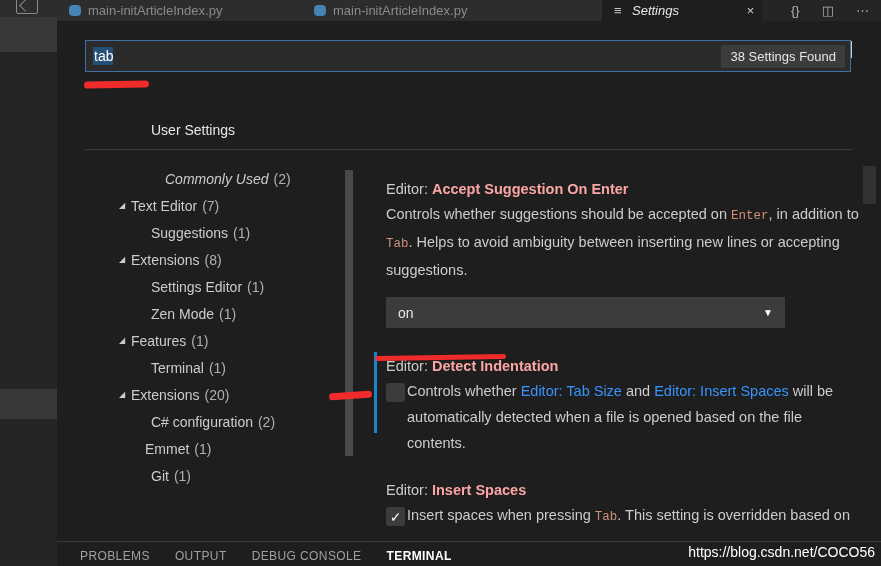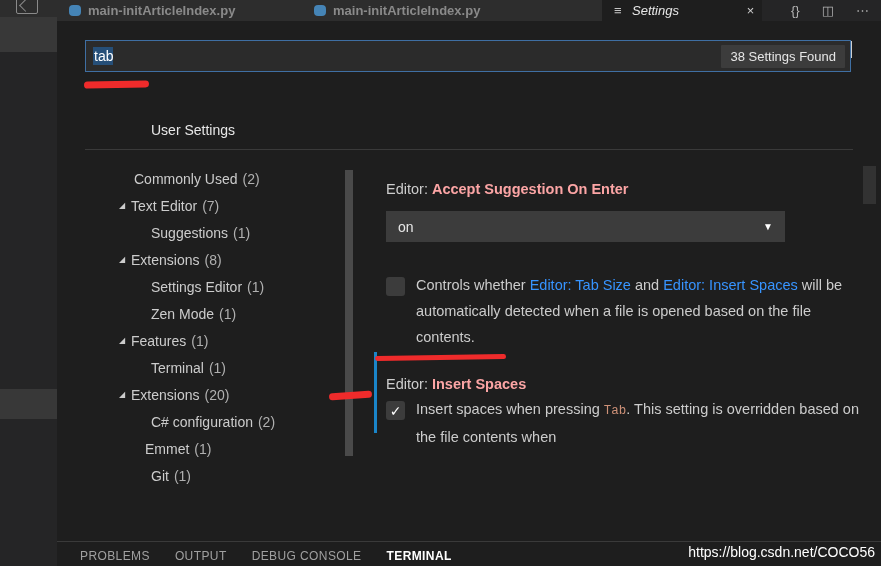--- a/index.html
+++ b/index.html
@@ -34,21 +34,21 @@
   .tabbar {
     position: absolute; left: 57px; top: 0; right: 0; height: 21px;
     background: #252526;
   }
   .tab {
     position: absolute; top: 0; height: 21px;
     display: flex; align-items: center; gap: 6px;
     padding: 0 12px; font-size: 13px; color: #8a8a8a;
     background: #2d2d2d; white-space: nowrap;
   }
-  .tab.inactive { background: #2d2d2d; font-weight: bold; }
+  .tab.inactive { background: #2d2d2d; }
   .tab.active { background: #1e1e1e; color: #e7e7e7; font-style: italic; }
   .tab-1 { left: 0px;   width: 245px; }
   .tab-2 { left: 245px; width: 300px; }
   .tab-3 { left: 545px; width: 160px; }
   .py-icon {
     width: 13px; height: 13px; display: inline-block; position: relative; flex: 0 0 auto;
   }
   .py-icon::before {
     content: ""; position: absolute; left: 0; top: 1px; width: 12px; height: 11px;
     background: #4584b6; border-radius: 4px;
@@ -139,21 +139,21 @@
   .setting-title b { color: #fca5a5; font-weight: bold; }
   .setting-desc { font-size: 14.5px; color: #cccccc; line-height: 26px; }
   .code { font-family: "Liberation Mono", monospace; font-size: 12.5px; color: #ce9178; }
   .link { color: #3794ff; }
   .dropdown {
     margin-top: 14px; width: 399px; height: 31px; background: #3c3c3c;
     display: flex; align-items: center; justify-content: space-between;
     padding: 0 12px; font-size: 14px; color: #e7e7e7;
   }
   .dd-arrow { font-size: 10px; color: #ffffff; }
-  .cb-row { display: flex; align-items: flex-start; gap: 11px; }
+  .cb-row { display: flex; align-items: flex-start; gap: 2px; }
   .checkbox {
     flex: 0 0 auto; width: 19px; height: 19px; margin-top: 5px;
     background: #3c3c3c; border-radius: 3px;
     display: flex; align-items: center; justify-content: center;
     color: #ffffff; font-size: 14px; line-height: 1;
   }
   .cb-text { flex: 1 1 auto; }
 
   
   .right-scroll {
@@ -222,21 +222,21 @@
     </div>
 
     <div class="usertab">
       <span>User Settings</span>
     </div>
     <div class="usertab-underline"></div>
     <div class="header-divider"></div>
 
     <div class="toc">
         <div class="toc-item">
-          <span class="toc-label" style="margin-left: 17px;">Commonly Used</span>
+          <span class="toc-label" style="margin-left: 48px; font-style: italic;">Commonly Used</span>
           <span class="toc-count" style="margin-left: 5px;">(2)</span>
         </div>
         <div class="toc-item">
           <span class="toc-arrow" style="left: 2px;">◢</span>
           <span class="toc-label" style="margin-left: 14px;">Text Editor</span>
           <span class="toc-count" style="margin-left: 5px;">(7)</span>
         </div>
         <div class="toc-item">
           <span class="toc-label" style="margin-left: 34px;">Suggestions</span>
           <span class="toc-count" style="margin-left: 5px;">(1)</span>
@@ -280,26 +280,28 @@
           <span class="toc-label" style="margin-left: 34px;">Git</span>
           <span class="toc-count" style="margin-left: 5px;">(1)</span>
         </div>
       </div>
     <div class="toc-scrollbar"></div>
     <div class="focus-bar"></div>
 
     <div class="settings-list">
         <div class="setting" style="margin-bottom: 30px;">
           <div class="setting-title"><span>Editor: </span><b>Accept Suggestion On Enter</b></div>
+          <div class="setting-desc"><span>Controls whether suggestions should be accepted on </span><span class="code">Enter</span><span>, in addition to </span><span class="code">Tab</span><span>. Helps to avoid ambiguity between inserting new lines or accepting suggestions.</span></div>
           <div class="dropdown">
             <span>on</span>
             <span class="dd-arrow">▼</span>
           </div>
         </div>
         <div class="setting" style="margin-bottom: 26px;">
+          <div class="setting-title"><span>Editor: </span><b>Detect Indentation</b></div>
           <div class="cb-row">
             <div class="checkbox"></div>
             <div class="cb-text">
               <div class="setting-desc"><span>Controls whether </span><span class="link">Editor: Tab Size</span><span> and </span><span class="link">Editor: Insert Spaces</span><span> will be automatically detected when a file is opened based on the file contents.</span></div>
             </div>
           </div>
         </div>
         <div class="setting" style="margin-bottom: 26px;">
           <div class="setting-title"><span>Editor: </span><b>Insert Spaces</b></div>
           <div class="cb-row">

